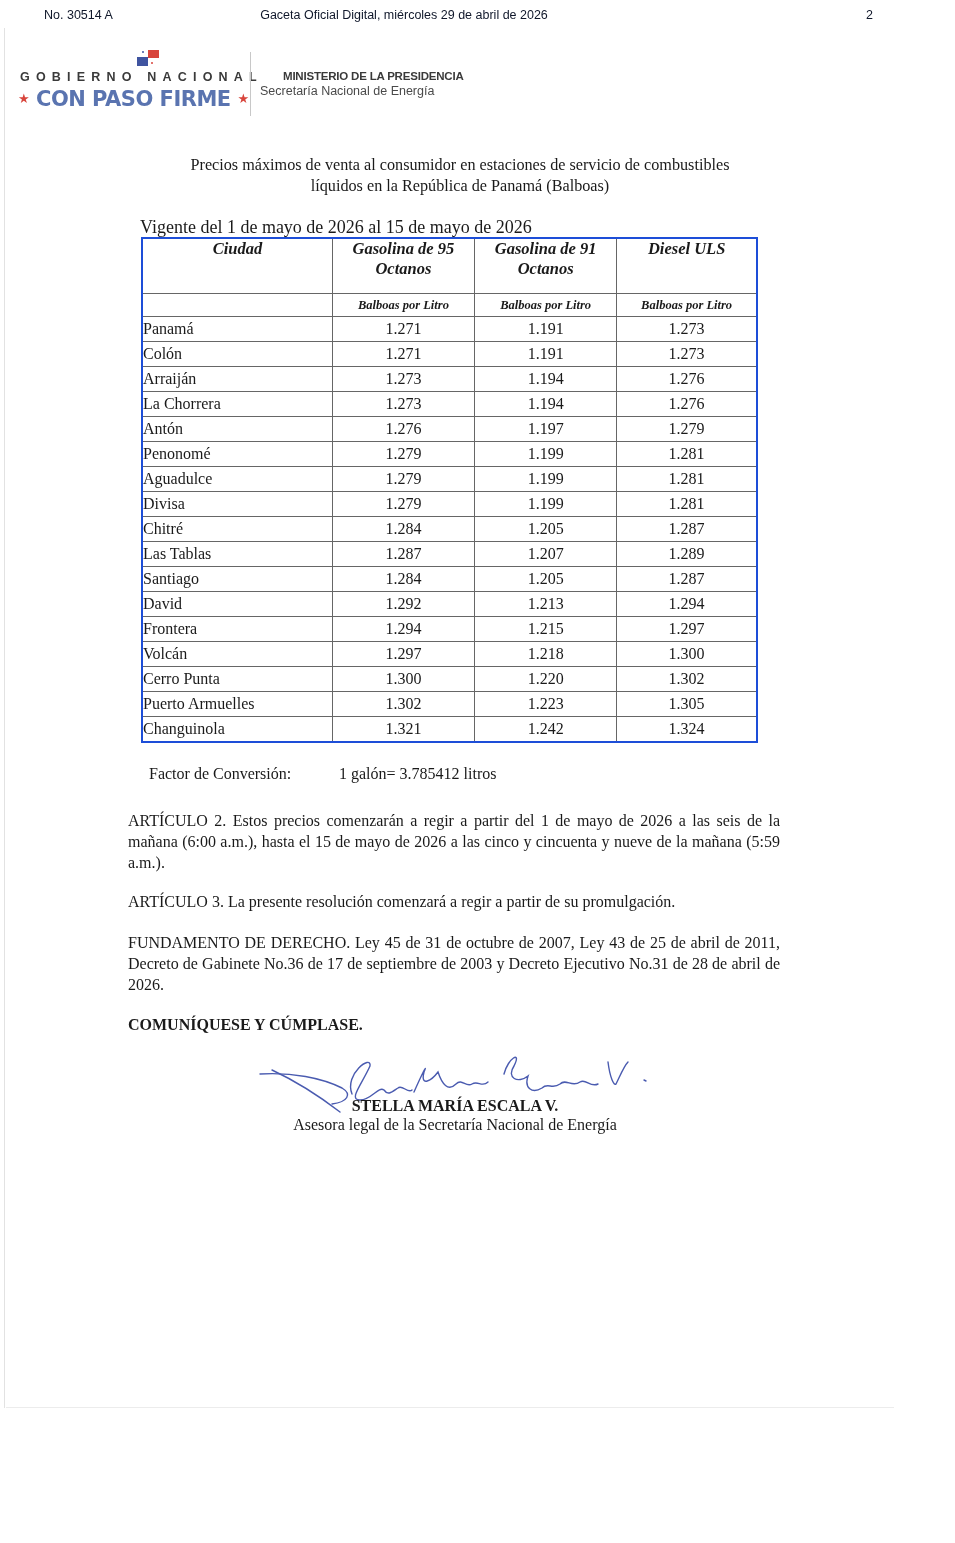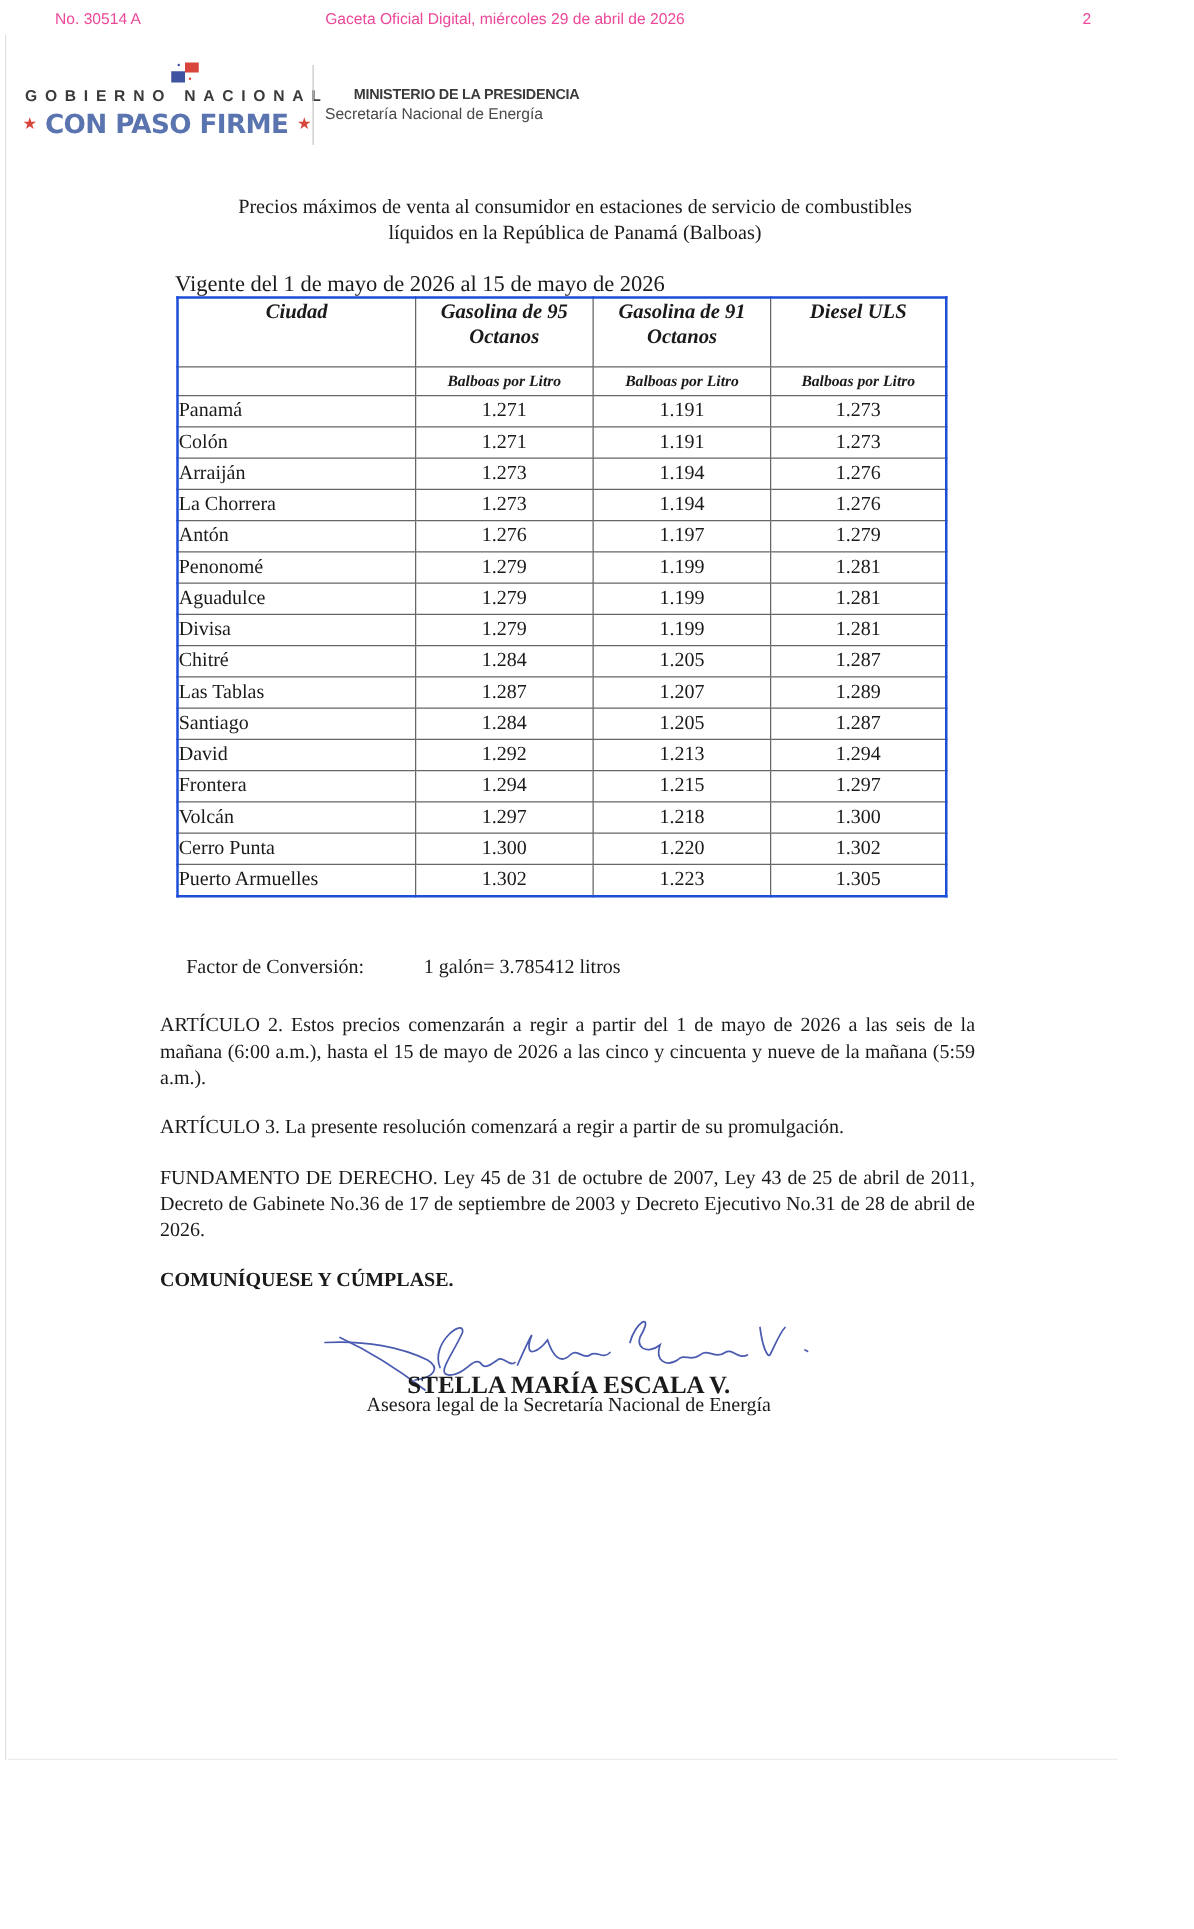--- a/index.html
+++ b/index.html
@@ -1,17 +1,17 @@
 <!DOCTYPE html>
 <html><head>
   <meta charset="utf-8">
   <style>
     html, body { margin: 0; padding: 0; background: #ffffff; }
     body { width: 955px; height: 1543px; position: relative; overflow: hidden; color: #1a1a1a; }
-    .hdr { position: absolute; top: 8px; font-family: "Liberation Sans", sans-serif; font-size: 12.5px; color: #ec4899; }
+    .hdr { position: absolute; top: 8px; font-family: "Liberation Sans", sans-serif; font-size: 12.5px; color: #0f172a; }
     .hdr-left { left: 44px; }
     .hdr-center { left: 0; width: 808px; text-align: center; }
     .hdr-right { left: 866px; }
     .page-edge-left { position: absolute; left: 4px; top: 28px; width: 1px; height: 1380px; background: #e2e2e2; }
     .page-edge-bottom { position: absolute; left: 6px; top: 1407px; width: 888px; height: 1px; background: #ececec; }
 
     
     .logo { position: absolute; left: 18px; top: 44px; width: 440px; height: 80px; }
     .flag { position: absolute; left: 116px; top: 4px; width: 28px; height: 20px; }
     .flag .blue { position: absolute; left: 3px; top: 9px; width: 11px; height: 9px; background: #3f54a0; }
@@ -45,21 +45,21 @@
     .factor-value { left: 339px; }
 
     .para { position: absolute; left: 128px; width: 652px; font-family: "Liberation Serif", serif; font-size: 16px; line-height: 21px; text-align: justify; }
     .para b { font-weight: normal; }
     .p-art2 { top: 810px; }
     .p-art3 { top: 891px; }
     .p-fund { top: 932px; }
     .p-com { top: 1014px; font-weight: bold; }
 
     .signature { position: absolute; left: 252px; top: 1044px; width: 420px; height: 70px; }
-    .sig-name { position: absolute; left: 275px; width: 360px; top: 1097px; text-align: center; font-family: "Liberation Serif", serif; font-weight: bold; font-size: 20px; }
+    .sig-name { position: absolute; left: 275px; width: 360px; top: 1097px; text-align: center; font-family: "Liberation Serif", serif; font-weight: bold; font-size: 16px; }
     .sig-title { position: absolute; left: 255px; width: 400px; top: 1116px; text-align: center; font-family: "Liberation Serif", serif; font-size: 16px; }
   </style>
 </head>
 <body>
 
 <div class="page-edge-left"></div>
 <div class="page-edge-bottom"></div>
 
 <div class="hdr hdr-left">No. 30514 A</div>
 <div class="hdr hdr-center">Gaceta Oficial Digital, miércoles 29 de abril de 2026</div>
@@ -200,20 +200,26 @@
         <td class="num">1.300</td>
         <td class="num">1.220</td>
         <td class="num">1.302</td>
       </tr>
       <tr>
         <td class="city">Puerto Armuelles</td>
         <td class="num">1.302</td>
         <td class="num">1.223</td>
         <td class="num">1.305</td>
       </tr>
+      <tr>
+        <td class="city">Changuinola</td>
+        <td class="num">1.321</td>
+        <td class="num">1.242</td>
+        <td class="num">1.324</td>
+      </tr>
     </tbody>
 </table>
 
 <div class="factor factor-label">Factor de Conversión:</div>
 <div class="factor factor-value">1 galón= 3.785412 litros</div>
 
 <div class="para p-art2"><b>ARTÍCULO 2.</b><span> Estos precios comenzarán a regir a partir del 1 de mayo de 2026 a las seis de la mañana (6:00 a.m.), hasta el 15 de mayo de 2026 a las cinco y cincuenta y nueve de la mañana (5:59 a.m.).</span></div>
 <div class="para p-art3"><b>ARTÍCULO 3.</b><span> La presente resolución comenzará a regir a partir de su promulgación.</span></div>
 <div class="para p-fund"><b>FUNDAMENTO DE DERECHO.</b><span> Ley 45 de 31 de octubre de 2007, Ley 43 de 25 de abril de 2011, Decreto de Gabinete No.36 de 17 de septiembre de 2003 y Decreto Ejecutivo No.31 de 28 de abril de 2026.</span></div>
 <div class="para p-com">COMUNÍQUESE Y CÚMPLASE.</div>

